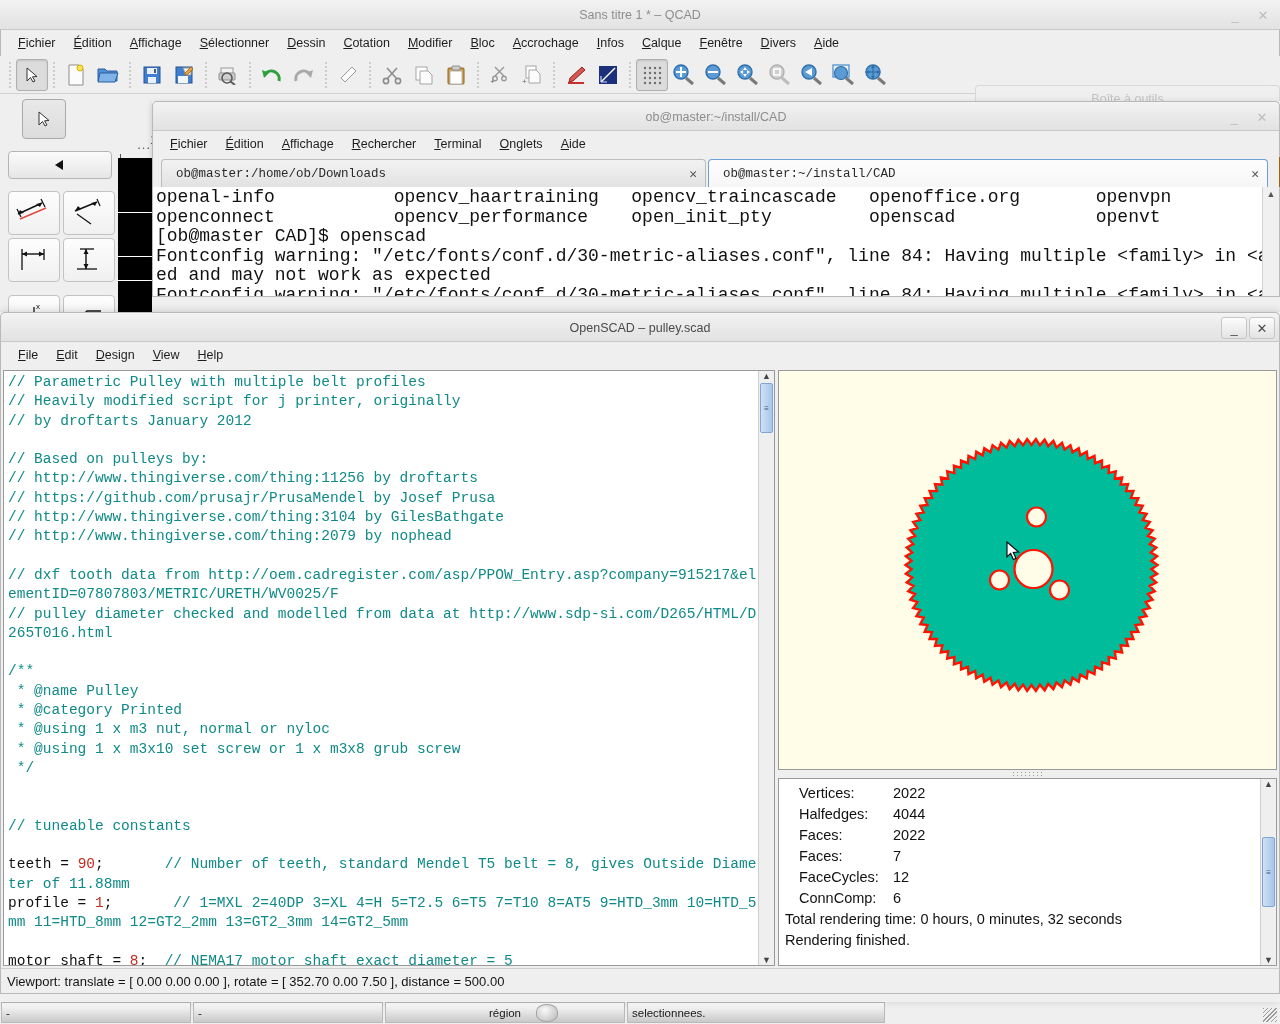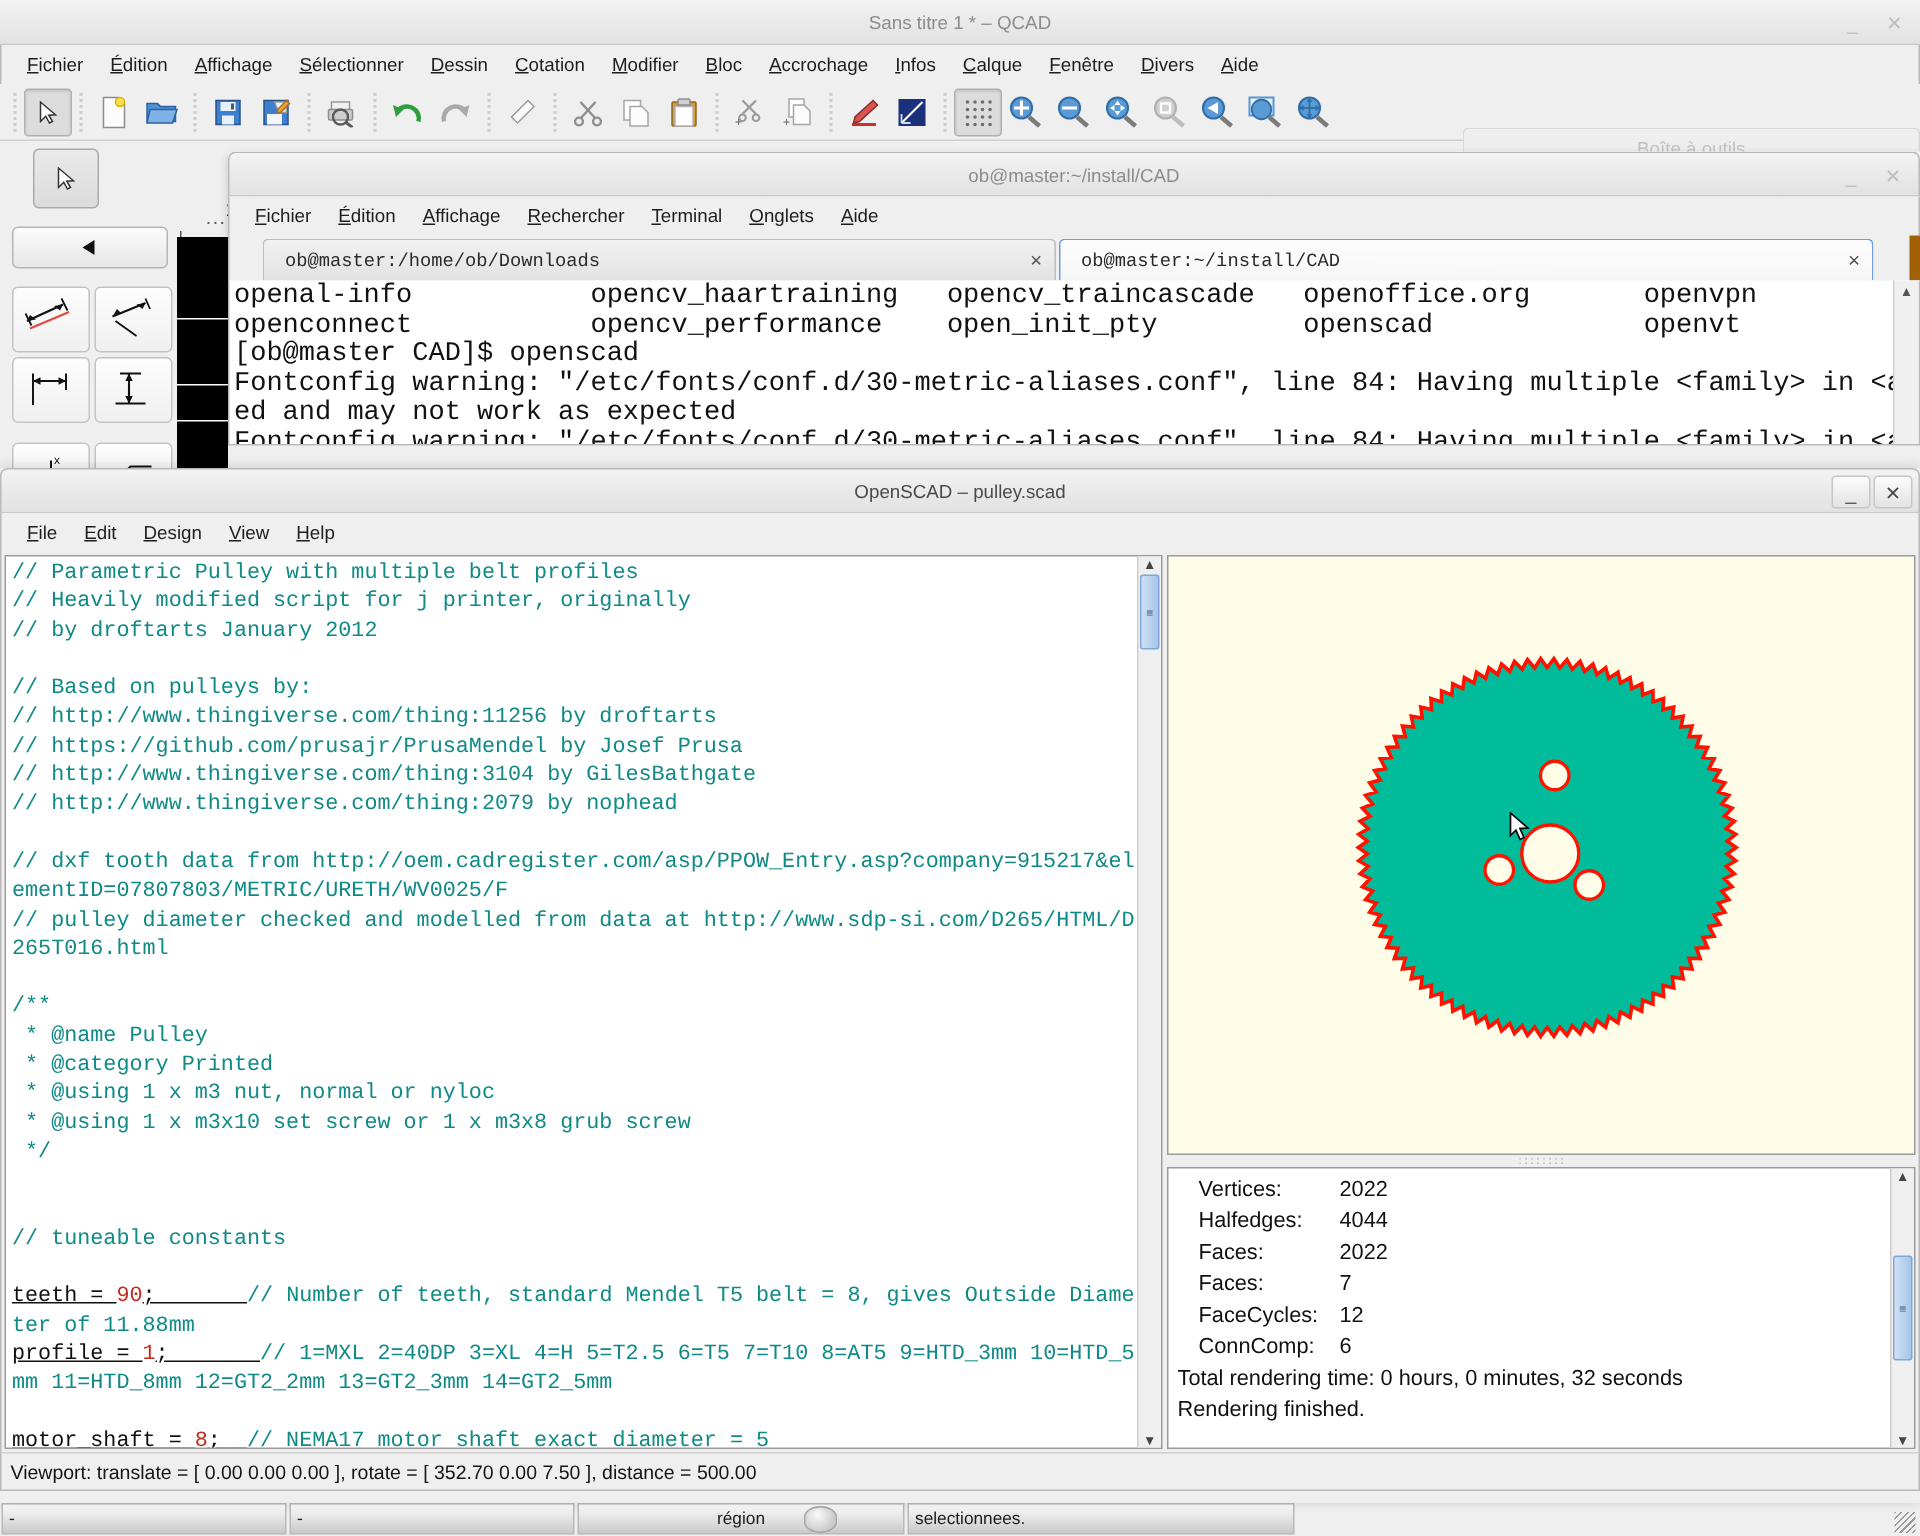--- a/index.html
+++ b/index.html
@@ -95,35 +95,35 @@
                    border:1px solid #d8d8d8; border-bottom:none; border-radius:4px 4px 0 0;
                    display:flex; align-items:center; justify-content:center;
                    font-size:12.5px; color:#c2c2c2; }
 
   
   #qcad-status { position:absolute; left:0; bottom:0; width:1280px; height:24px;
                  background:#efefef; border-top:1px solid #cfcfcf;
                  display:flex; align-items:stretch; font-size:11.5px; }
   .stcell { border:1px solid #b9b9b9; margin:1px 1px; background:linear-gradient(to bottom,#fdfdfd,#c9c9c9);
             display:flex;align-items:center; padding:0 4px; position:relative; overflow:hidden;}
-  .stcell.c1{width:190px;} .stcell.c2{width:190px;} .stcell.c3{width:218px; justify-content:center;}
+  .stcell.c1{width:190px;} .stcell.c2{width:190px;} .stcell.c3{width:240px; justify-content:center;}
   .stcell.c4{width:258px;} .stcell.c5{flex:1;border:none;background:#efefef;}
   .grip { position:absolute; right:2px; bottom:1px; width:14px; height:14px;
           background: repeating-linear-gradient(135deg,#9b9b9b 0 1px,transparent 1px 3px); }
   .knob { width:22px;height:18px;border-radius:50%/40%;
           background:radial-gradient(circle at 40% 30%,#fafafa,#b7b7b7);
           border:1px solid #a5a5a5; position:absolute; left:150px; top:1px;}
 
   
   #term { left: 152px; top: 101px; width: 1128px; height: 220px;
           box-shadow: 0 2px 6px rgba(0,0,0,.18); }
   #term .titlebar { border-radius: 5px 5px 0 0; }
   #term .menubar { font-size: 12.5px; }
-  .tabbar { display:flex; height: 30px; padding: 0 22px; align-items: flex-end;
-            background: #efefef; border-left:1px solid #b9b9b9; border-right:7px solid #a16207; }
+  .tabbar { display:flex; height: 30px; padding: 0 8px; align-items: flex-end;
+            background: #efefef; border-left:1px solid #b9b9b9; border-right:1px solid #a16207; }
   .tab { height: 28px; min-width: 260px; display:flex; align-items:center; padding: 0 8px 0 14px;
          border:1px solid #bcbcbc; border-bottom:none; border-radius:4px 4px 0 0;
          background: linear-gradient(to bottom,#f2f2f2,#e2e2e2);
          font-family: "Liberation Mono", monospace; font-size: 12.5px; color:#2a2a2a;
          justify-content: space-between; margin-right: 2px; }
   .tab.w1 { width: 545px; }
   .tab.w2 { width: 560px; background: linear-gradient(to bottom,#fdfdfd,#f6f6f6); border-color:#6f9fd8; }
   .tab .tabclose { color:#5a5a5a; font-size:13px; padding-left:8px;}
   .term-body { position: relative; height: 110px;
                background: #fff; border:1px solid #b9b9b9; border-top:none;
@@ -144,21 +144,21 @@
   .editor-wrap { width: 772px; display:flex; background:#fff;
                  border:1px solid #9a9a9a; margin: 2px 0 2px 2px; }
   .editor {
     flex:1; overflow:hidden; padding: 2px 0 0 4px;
     font-family: "Liberation Mono", monospace;
     font-size: 14.5px; line-height: 19.3px;
     white-space: pre-wrap; word-break: break-all; color:#101010;
   }
   .cm { color:#0f8a86; }
   .num { color:#c42b1c; }
-  .op { color:#101010;text-decoration:underline; }
+  .op { color:#101010; }
   .vsb { width: 16px; background:#efefef; border-left:1px solid #cecece;
          display:flex; flex-direction:column; align-items:center; justify-content:space-between; }
   .vsb .a { font-size:9px; color:#444; }
   .vsb-track { position:relative; flex:1; width:100%; }
   .vsb-thumb { position:absolute; left:1px; width:13px; border:1px solid #7da7d9; border-radius:2px;
                background:linear-gradient(to right,#cfe0f4,#a7c6ea); display:flex; align-items:center;
                justify-content:center; font-size:8px; color:#3a5a80;}
 
   .right-col { flex:1; display:flex; flex-direction:column; padding:2px 2px 2px 3px; }
   .gl-view { position:relative; background:#fffde8; border:1px solid #9a9a9a; height: 400px; overflow:hidden; }

